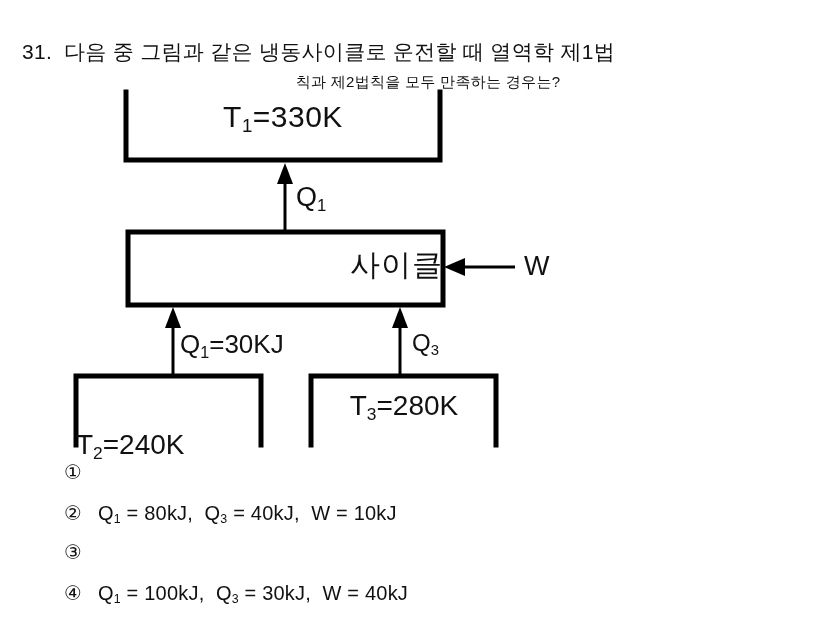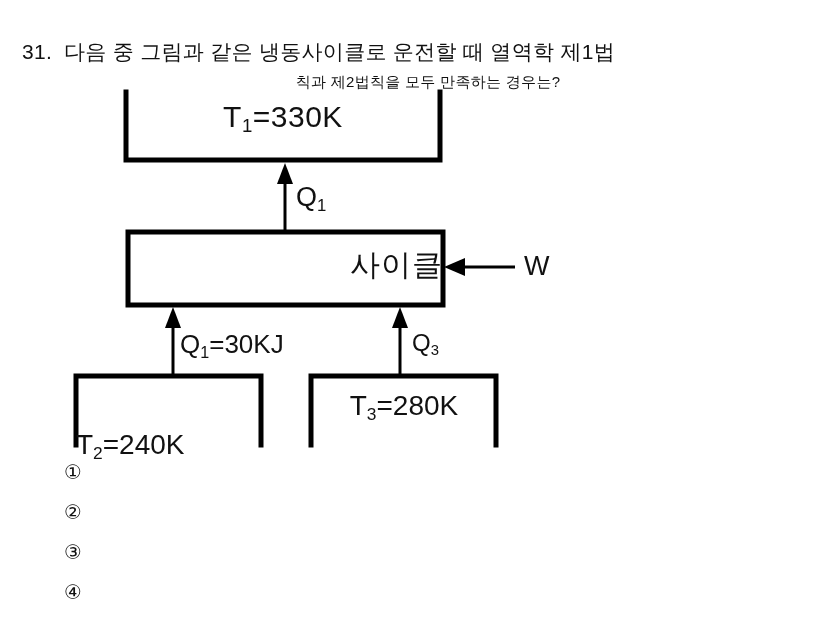--- a/index.html
+++ b/index.html
@@ -210,23 +210,25 @@
 </div>
 
 <div id="choices">
 
   <div class="choice-row">
     <span class="choice-marker">①</span>
   </div>
 
   <div class="choice-row">
     <span class="choice-marker">②</span>
+    <span class="choice-text"><span>Q</span><sub>1</sub> = <span>80kJ</span>,  <span>Q</span><sub>3</sub> = <span>40kJ</span>,  <span>W</span> = <span>10kJ</span></span>
   </div>
 
   <div class="choice-row">
     <span class="choice-marker">③</span>
   </div>
 
   <div class="choice-row">
     <span class="choice-marker">④</span>
+    <span class="choice-text"><span>Q</span><sub>1</sub> = <span>100kJ</span>,  <span>Q</span><sub>3</sub> = <span>30kJ</span>,  <span>W</span> = <span>40kJ</span></span>
   </div>
 
 </div>
 
 </body></html>

